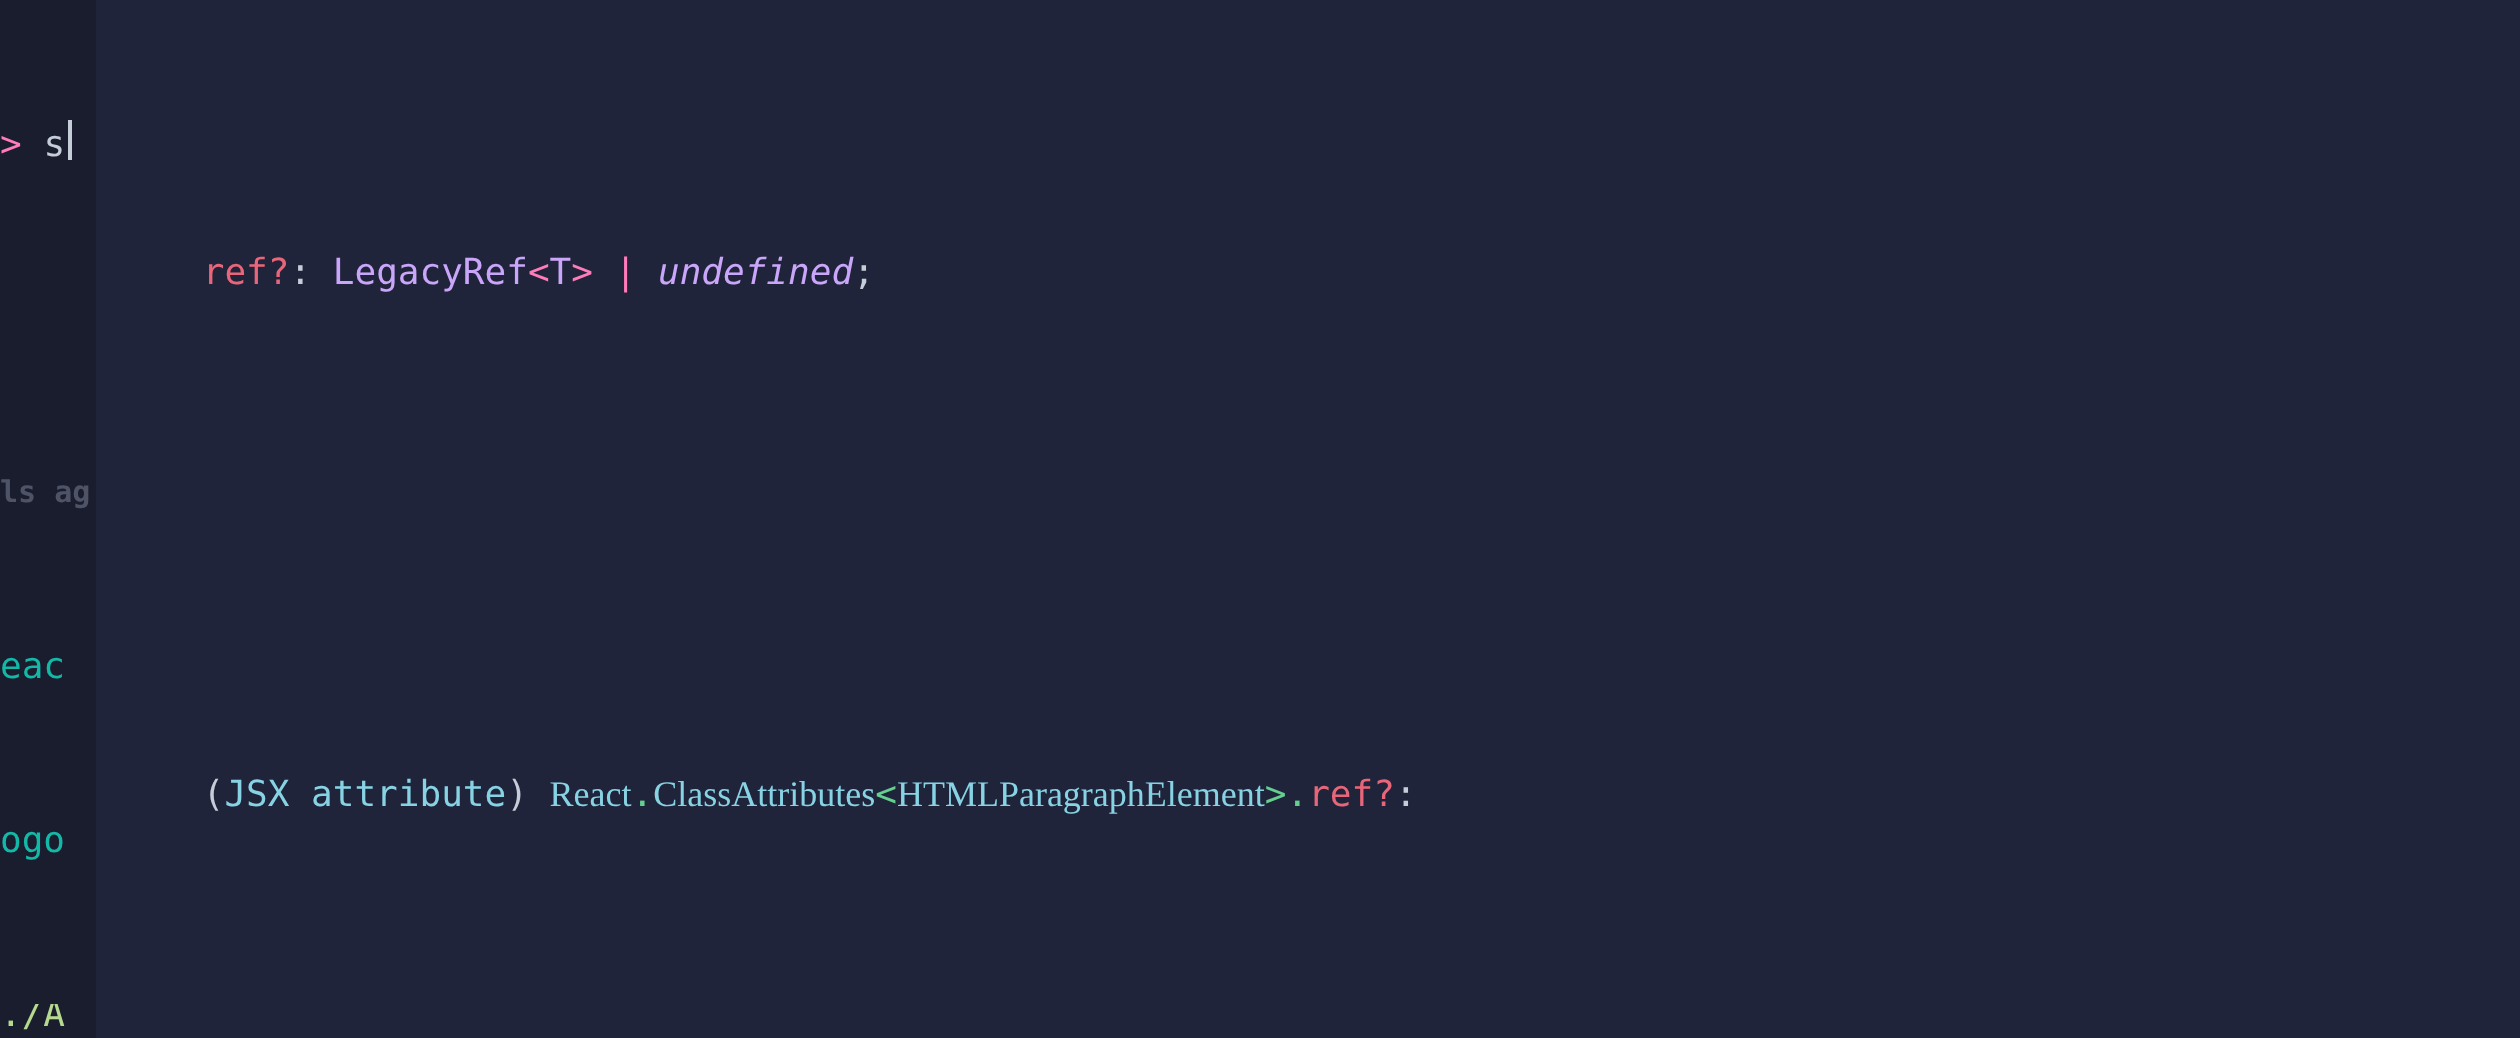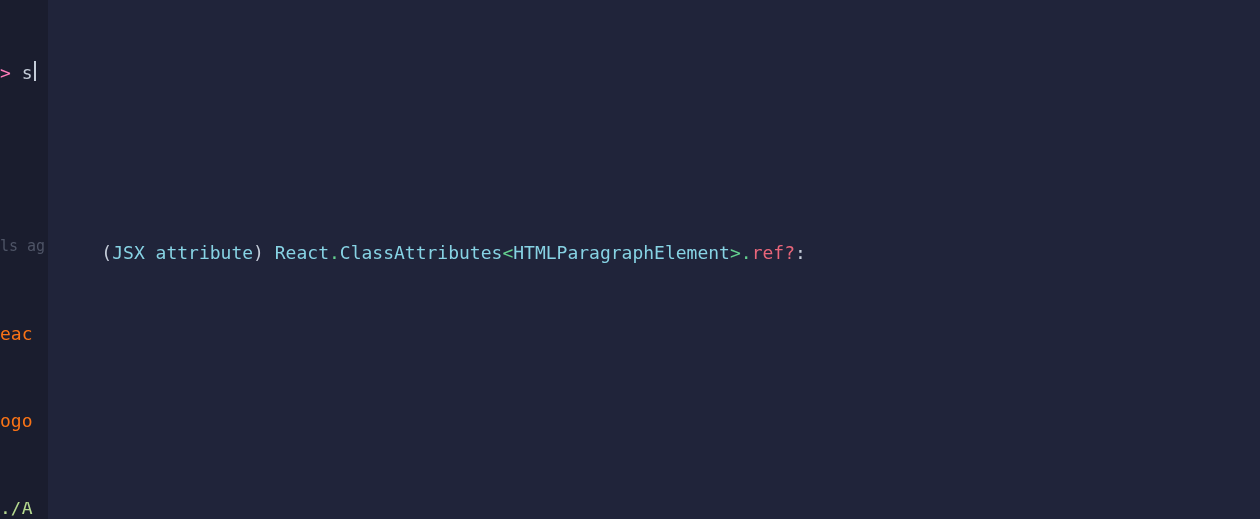--- a/index.html
+++ b/index.html
@@ -22,21 +22,21 @@
     top: 0;
     width: 48px;
     height: 100%;
     background: #1a1d2e;
     color: #636b82;
     white-space: pre;
     overflow: hidden;
   }
   .gutter .g-line { height: 29px; }
   .gutter .muted { color: #4e5466; }
-  .gutter .red { color: #f97316; }
+  .gutter .red { color: #14b8a6; }
 
   
   .tooltip {
     position: absolute;
     left: 48px;
     top: 0;
     right: 0;
     padding: 6px 10px 6px 10px;
     background: #20243a;
     color: #c5cdd9;
@@ -46,21 +46,21 @@
   }
   .tooltip .line { display: block; }
 
   .c-prop   { color: #e9667a; }   
   .c-punc   { color: #c5cdd9; }
   .c-type   { color: #caa6fa; }
   .c-pipe   { color: #ff7bba; }
   .c-undef  { color: #caa6fa; font-style: italic; }
   .c-paren  { color: #c5cdd9; }
   .c-jsxattr{ color: #87d3e4; }
-  .c-ns     { color: #87d3e4; }
+  .c-ns     { color: #87d3e4; font-family: Liberation Serif, serif; }
   .c-dot    { color: #63d08f; }
   .c-generic{ color: #63d08f; }
   
   .bottom-code {
     position: absolute;
     left: 0;
     right: 0;
     top: 444px;
     z-index: 2;
     background: #1a1d2e;
@@ -85,36 +85,39 @@
     top: 2px;
     margin-left: 1px;
   }
 </style>
 </head>
 <body>
 
 <div class="gutter">
   <div class="g-line" style="color:#c5cdd9;"><span style="color:#ff7bba;">&gt; </span><span style="color:#c5cdd9;">s</span><span class="caret"></span></div>
   <div class="g-line"></div>
-  <div class="g-line muted" style="font-size:15px;">ls ag</div>
+  <div class="g-line muted" style="font-size:15px;font-weight:bold;">ls ag</div>
   <div class="g-line"><span class="red">eac</span></div>
   <div class="g-line"><span class="red">ogo</span></div>
   <div class="g-line"><span style="color:#b5d98f;">./A</span></div>
   
   
   
   
   
   
   
   
 </div>
 
 <div class="tooltip">
   
+  <span class="line">
+    <span class="c-prop">ref</span><span class="c-prop">?</span><span class="c-punc">: </span><span class="c-type">LegacyRef</span><span class="c-pipe">&lt;</span><span class="c-type">T</span><span class="c-pipe">&gt;</span><span class="c-pipe"> | </span><span class="c-undef">undefined</span><span class="c-punc">;</span>
+  </span>
   <span class="line">&nbsp;</span>
   
   <span class="line">
     <span class="c-paren">(</span><span class="c-jsxattr">JSX attribute</span><span class="c-paren">) </span><span class="c-ns">React</span><span class="c-dot">.</span><span class="c-ns">ClassAttributes</span><span class="c-generic">&lt;</span><span class="c-ns">HTMLParagraphElement</span><span class="c-generic">&gt;</span><span class="c-dot">.</span><span class="c-prop">ref?</span><span class="c-punc">:</span>
   </span>
   
   
   
 
   

